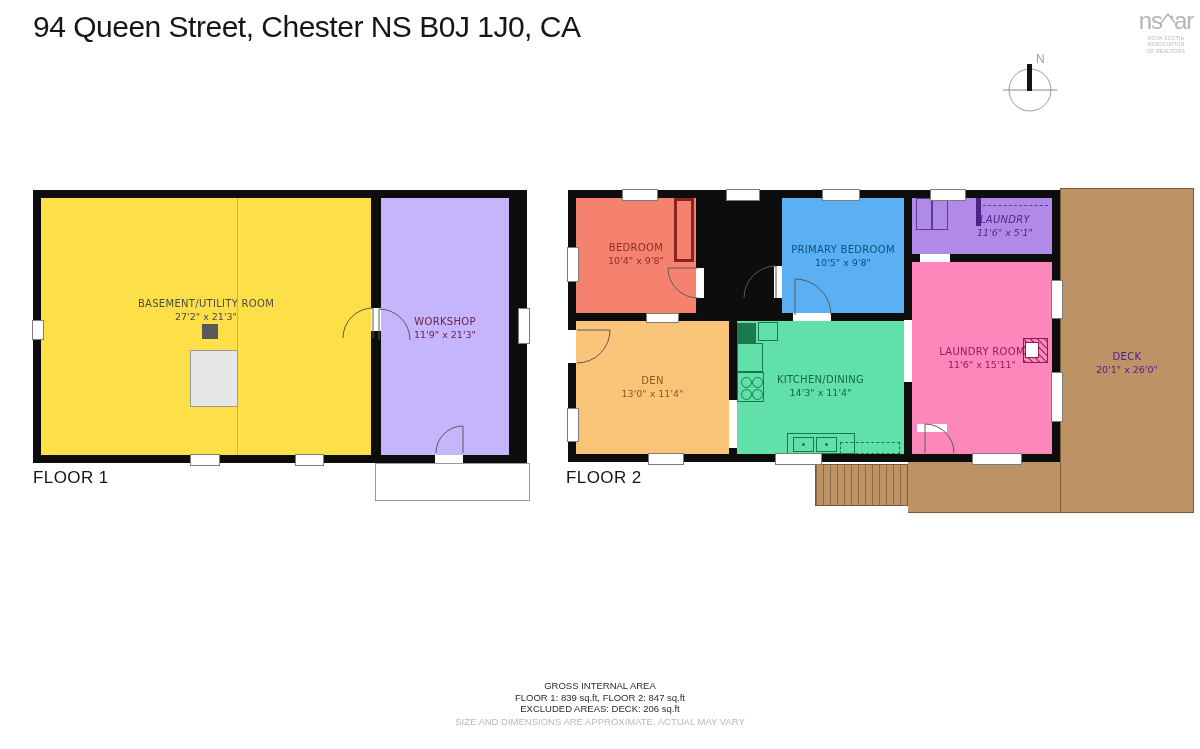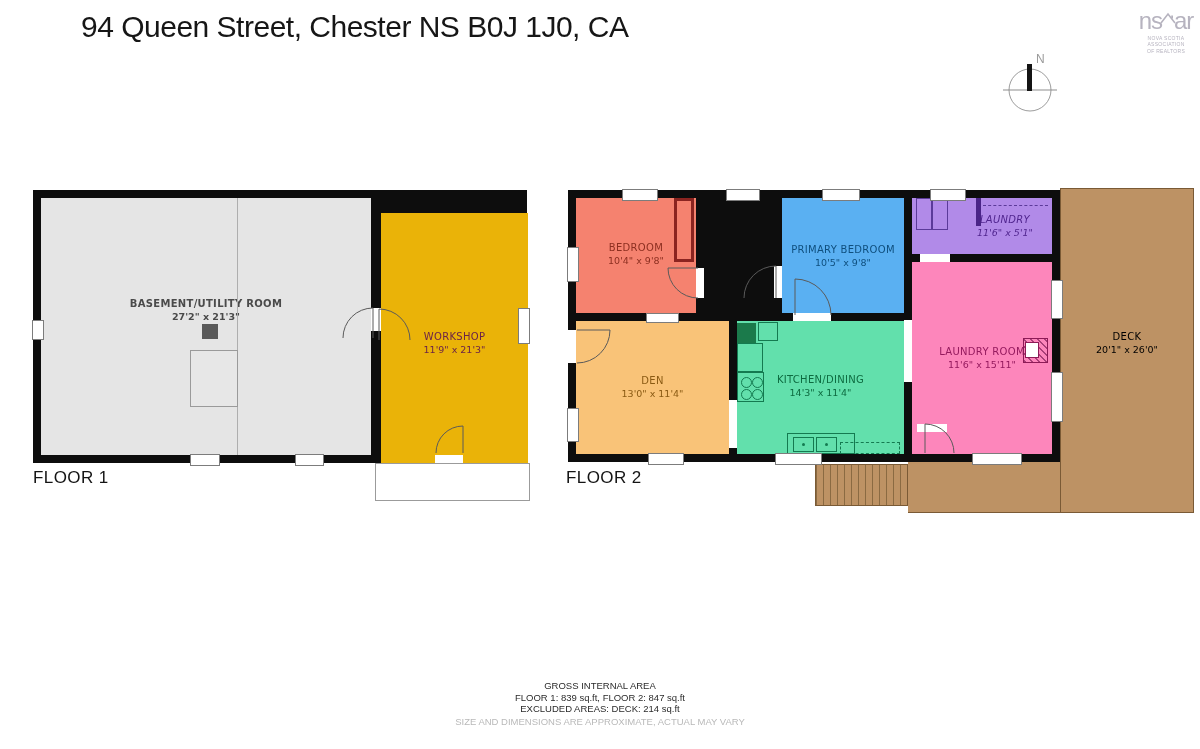--- a/index.html
+++ b/index.html
@@ -1,21 +1,21 @@
 <!DOCTYPE html>
 <html><head>
 <meta charset="utf-8">
 <style>
   html,body{margin:0;padding:0;background:#fff;}
   #canvas{position:relative;width:1200px;height:749px;background:#fff;overflow:hidden;
           font-family:"Liberation Sans",sans-serif;}
   .abs{position:absolute;box-sizing:border-box;}
 
   
-  #title{left:33px;top:10px;font-size:30px;color:#161616;letter-spacing:-0.5px;margin-left:48px;}
+  #title{left:33px;top:10px;font-size:30px;color:#161616;letter-spacing:-0.5px;}
   #logo{left:1134px;top:8px;width:64px;text-align:center;color:#b6b3bf;}
   #logo .row{display:flex;align-items:flex-end;justify-content:center;}
   #logo .ltr{font-size:24px;line-height:26px;font-weight:400;letter-spacing:-1px;}
   #logo .sub{font-size:5px;letter-spacing:.3px;line-height:6px;margin-top:1px;}
   #compass-n{left:1036px;top:52px;font-size:12px;color:#9a9a9a;}
 
   
   .floorbox{background:#0d0d0d;}
   #floor1{left:33px;top:190px;width:494px;height:273px;}
   #floor2{left:568px;top:190px;width:492px;height:272px;}
@@ -92,28 +92,28 @@
       <span class="ltr">ar</span>
     </div>
     <div class="sub">NOVA SCOTIA ASSOCIATION</div>
     <div class="sub">OF REALTORS</div>
   </div>
 
   <div class="abs" id="compass-n">N</div>
 
   <div class="abs floorbox" id="floor1">
 
-    <div class="room" style="left:8px;top:8px;width:330px;height:257px;background:#e5e5e5;font-weight:bold;">
+    <div class="room" style="left:8px;top:8px;width:330px;height:257px;background:#fde047;">
       <div class="rlabel" style="top:100px;color:#4a4a4a;">
         <div class="rname">BASEMENT/UTILITY ROOM</div>
         <div class="rdims">27'2" x 21'3"</div>
       </div>
     </div>
 
-    <div class="room" style="left:348px;top:8px;width:147px;height:257px;background:#eab308;margin-top:15px;">
+    <div class="room" style="left:348px;top:8px;width:128px;height:257px;background:#c4b5fd;">
       <div class="rlabel" style="top:118px;color:#6b2348;">
         <div class="rname">WORKSHOP</div>
         <div class="rdims">11'9" x 21'3"</div>
       </div>
     </div>
 
     <div class="fx" id="f1-divider" style="left:204px;top:8px;width:1px;height:257px;"></div>
     <div class="fx" id="f1-square" style="left:169px;top:134px;width:16px;height:15px;"></div>
     <div class="fx" id="f1-stairs" style="left:157px;top:160px;width:48px;height:57px;"></div>
 
@@ -122,21 +122,21 @@
 
     <div class="win" style="left:-1px;top:130px;width:10px;height:18px;"></div>
     <div class="win" style="left:157px;top:264px;width:28px;height:10px;"></div>
     <div class="win" style="left:262px;top:264px;width:27px;height:10px;"></div>
     <div class="win" style="left:485px;top:118px;width:10px;height:34px;"></div>
   </div>
   <div class="abs" id="porch" style="left:375px;top:463px;width:155px;height:38px;"></div>
   <div class="abs floor-tag" style="left:33px;top:468px;">FLOOR 1</div>
 
   <div class="abs deck" style="left:1060px;top:188px;width:134px;height:325px;">
-    <div class="rlabel" style="top:142px;color:#000000;">
+    <div class="rlabel" style="top:162px;color:#4c1d95;">
       <div class="rname">DECK</div>
       <div class="rdims">20'1" x 26'0"</div>
     </div>
   </div>
   <div class="abs deck" style="left:908px;top:462px;width:153px;height:51px;border-left:none;border-top:none;"></div>
   <div class="abs" id="deck-stairs" style="left:815px;top:464px;width:93px;height:42px;"></div>
 
   <div class="abs floorbox" id="floor2">
 
     <div class="room" style="left:8px;top:8px;width:120px;height:115px;background:#f5826f;">
@@ -240,17 +240,17 @@
     <g>
       <circle cx="1030" cy="90" r="21" fill="none" stroke="#9c9c9c" stroke-width="1"></circle>
       <line x1="1003" y1="90" x2="1057" y2="90" stroke="#8d8d8d" stroke-width="1"></line>
       <line x1="1029.5" y1="64" x2="1029.5" y2="91" stroke="#141414" stroke-width="5"></line>
     </g>
   </svg>
 
   <div class="abs" id="summary">
     <div>GROSS INTERNAL AREA</div>
     <div>FLOOR 1: 839 sq.ft, FLOOR 2: 847 sq.ft</div>
-    <div>EXCLUDED AREAS: DECK: 214 sq.ft</div>
+    <div>EXCLUDED AREAS: DECK: 206 sq.ft</div>
     <div class="disc">SIZE AND DIMENSIONS ARE APPROXIMATE, ACTUAL MAY VARY</div>
   </div>
 
 </div>
 
 </body></html>

